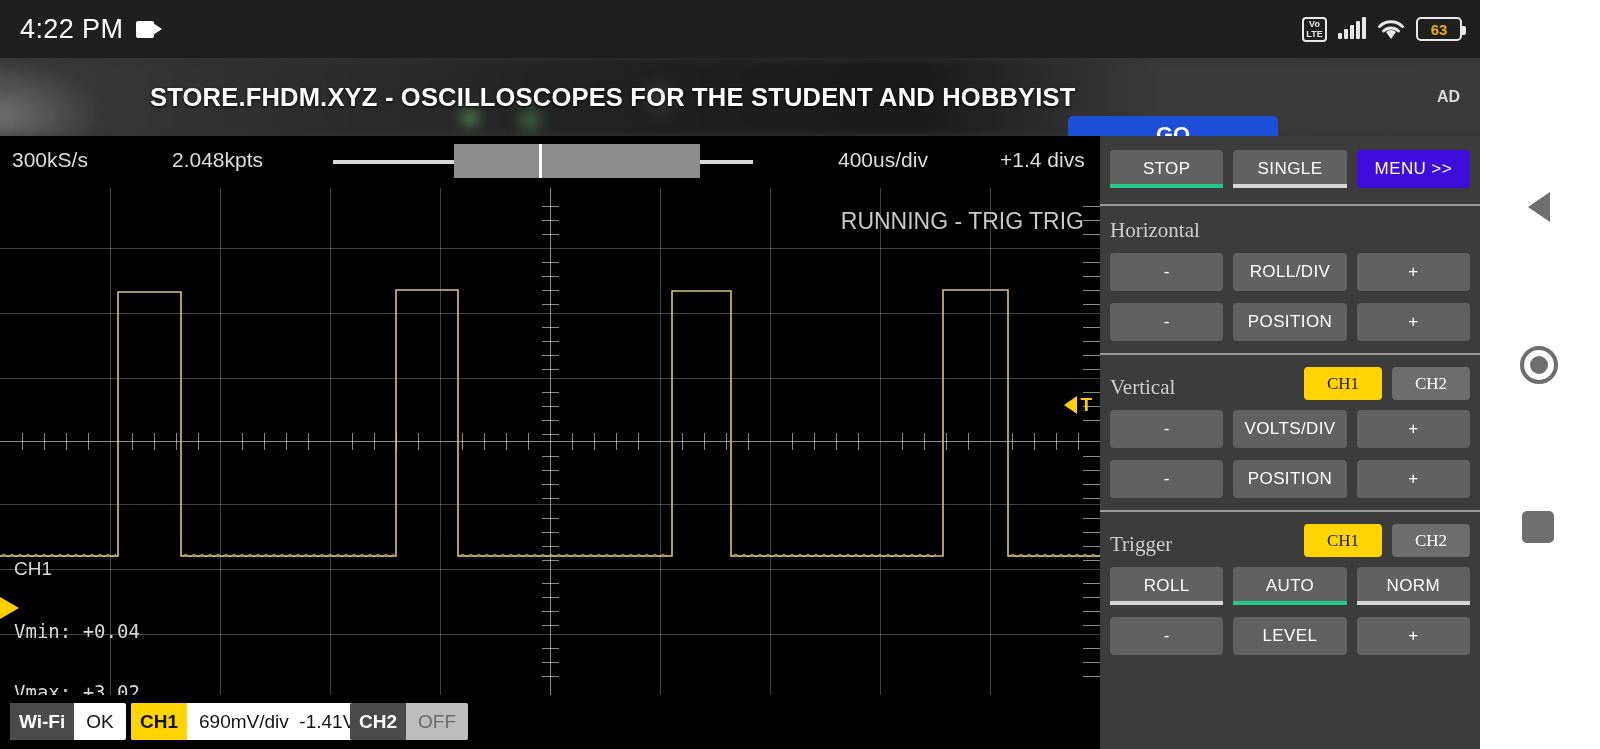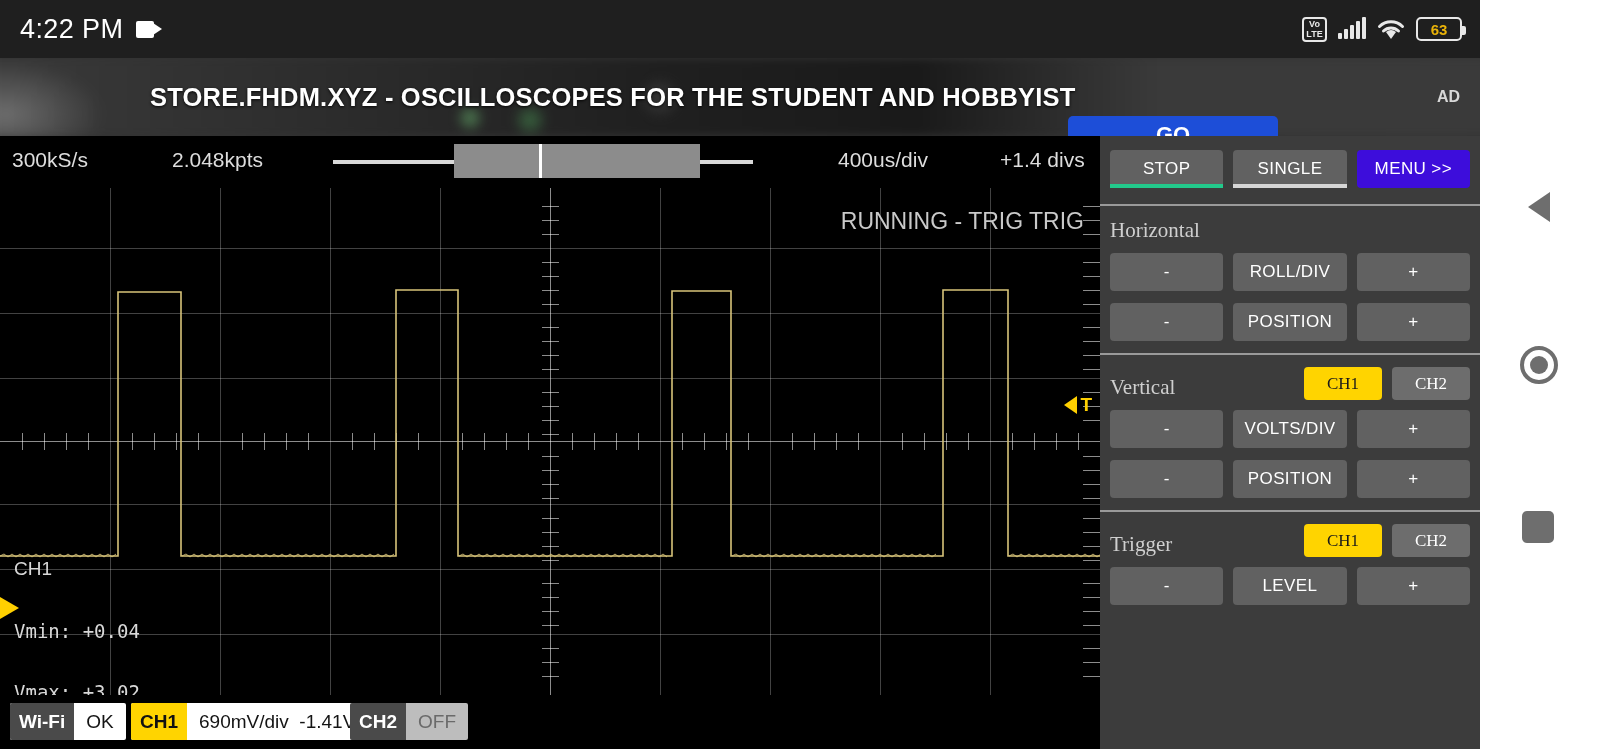--- a/index.html
+++ b/index.html
@@ -446,20 +446,34 @@
       </div>
     </div>
 
     <div class="psection">
       <div class="secrow">
         <div class="sec-title">Trigger</div>
         <div class="chbtn on">CH1</div>
         <div class="chbtn off">CH2</div>
       </div>
       <div class="prow">
+        <div class="btn">
+          <span>ROLL</span>
+          <span class="ul ul-white"></span>
+        </div>
+        <div class="btn">
+          <span>AUTO</span>
+          <span class="ul ul-green"></span>
+        </div>
+        <div class="btn">
+          <span>NORM</span>
+          <span class="ul ul-white"></span>
+        </div>
+      </div>
+      <div class="prow">
         <div class="btn">-</div>
         <div class="btn">LEVEL</div>
         <div class="btn">+</div>
       </div>
     </div>
   </div>
 
   <div class="navbar">
     <div class="nav-back"></div>
     <div class="nav-home"></div>

